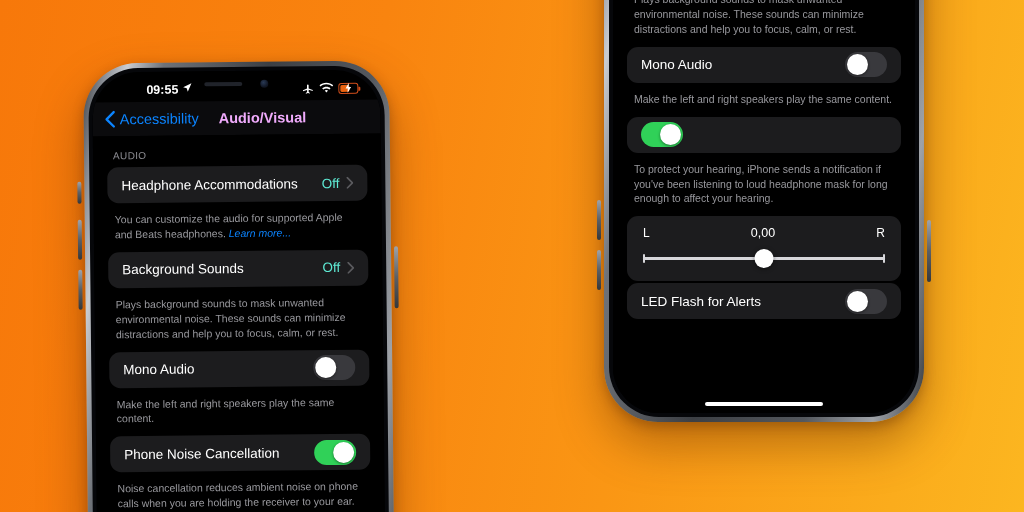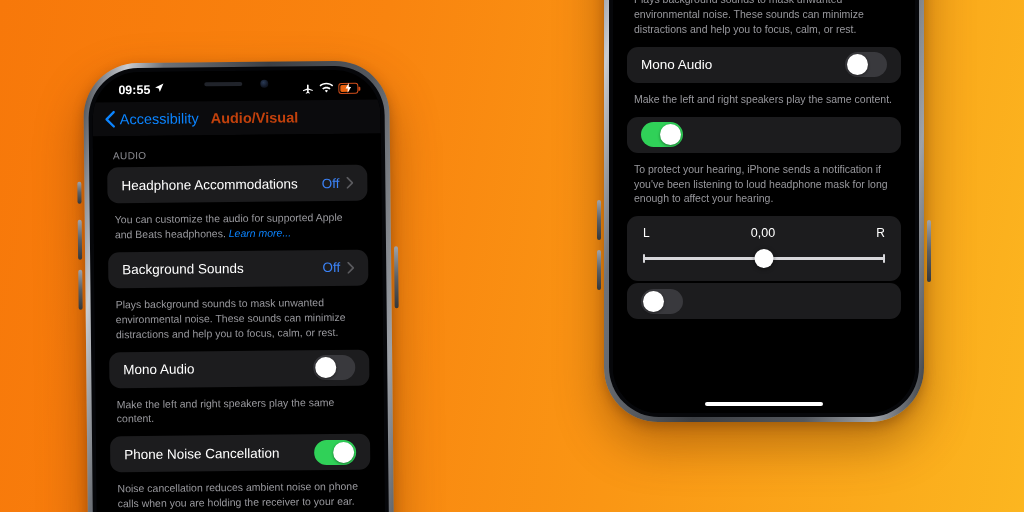--- a/index.html
+++ b/index.html
@@ -101,45 +101,45 @@
     display: flex;
     align-items: center;
     justify-content: space-between;
     padding: 6px 22px 0 26px;
     color: #fff;
     font-size: 12.5px;
     font-weight: bold;
     position: relative;
     z-index: 6;
   }
-  .status-left { display: flex; gap: 4px; }
+  .status-left { display: flex; gap: 4px; margin-left: 28px; }
   .status-right { display: flex; align-items: center; gap: 5px; }
   .loc-arrow { width: 10px; height: 10px; fill: #fff; }
 
   .navbar {
     height: 34px;
     display: flex;
     align-items: center;
     padding: 0 12px;
     gap: 4px;
     background: #0b0b0d;
   }
   .back-chevron {
     width: 11px; height: 18px;
     stroke: #0b84ff; stroke-width: 2.6;
     fill: none; stroke-linecap: round; stroke-linejoin: round;
     flex: 0 0 auto;
   }
   .back-label {
     color: #0b84ff;
     font-size: 14.5px;
-    margin-right: 8px;
+    margin-right: 16px;
   }
   .nav-title {
-    color: #c2410c;
+    color: #f0abfc;
     font-size: 14.5px;
     font-weight: bold;
   }
 
   .content {
     padding: 0 14px;
     background: #000;
     height: calc(100% - 64px);
     overflow: hidden;
   }
@@ -164,21 +164,21 @@
     align-items: center;
     padding: 0 14px;
     margin-bottom: 2px;
   }
   .cell-label {
     color: #fff;
     font-size: 13.5px;
     flex: 1;
   }
   .cell-value {
-    color: #3b82f6;
+    color: #5eead4;
     font-size: 13.5px;
     margin-right: 7px;
   }
   .disclosure {
     width: 7px; height: 12px;
     stroke: #5a5a5e; stroke-width: 2;
     fill: none; stroke-linecap: round; stroke-linejoin: round;
   }
 
   .footnote {
@@ -432,20 +432,21 @@
           </div>
           <div class="slider-track">
             <div class="rail"></div>
             <div class="cap l"></div>
             <div class="cap r"></div>
             <div class="thumb"></div>
           </div>
         </div>
 
         <div class="cell">
+          <span class="cell-label">LED Flash for Alerts</span>
           <div class="toggle">
             <div class="knob"></div>
           </div>
         </div>
 
       </div>
 
       <div class="home-indicator"></div>
     </div>
   </div>

